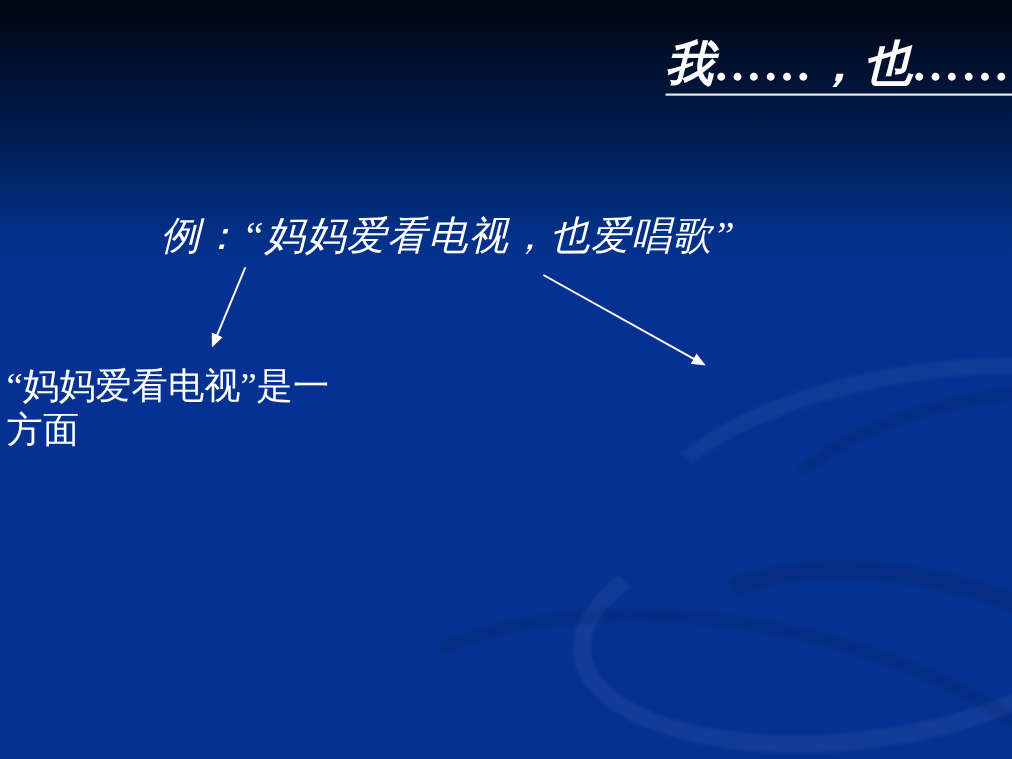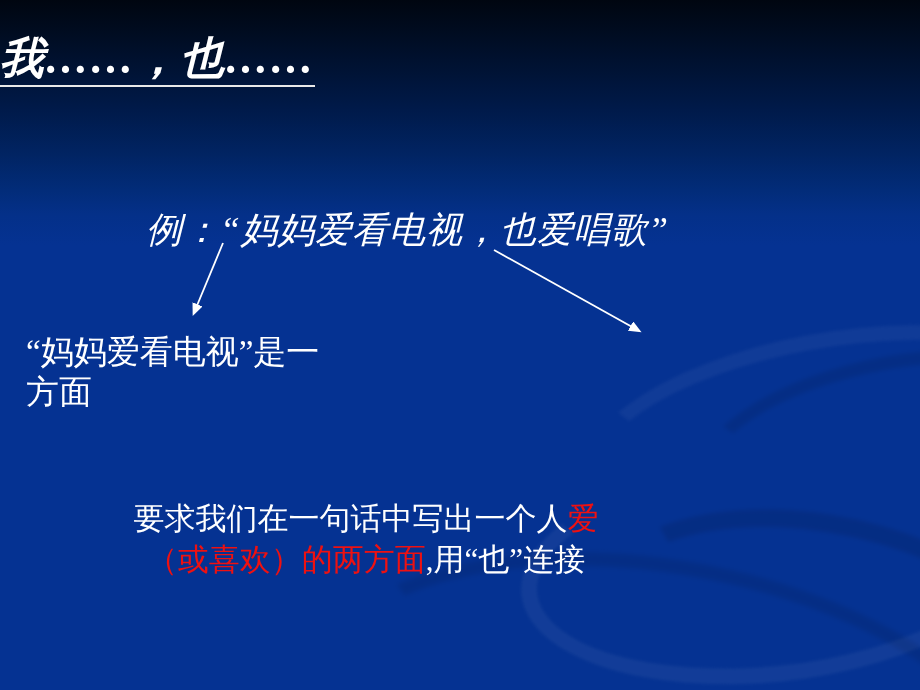--- a/index.html
+++ b/index.html
@@ -89,21 +89,21 @@
     transform: rotate(-10deg);
     filter: blur(2px);
   }
 
   
   #title {
     position: absolute;
     left: 0;
     top: 34px;
     width: 920px;
-    text-align: left;
+    text-align: right;
     color: #ffffff;
     font-size: 44px;
     font-weight: bold;
     font-style: italic;
     letter-spacing: 1px;
     line-height: 1.15;
     white-space: nowrap;
   }
   #title .u {
     border-bottom: 2px solid #e9e9e9;
@@ -113,42 +113,40 @@
   
   #example {
     position: absolute;
     left: 146px;
     top: 190px;
     color: #ffffff;
     font-size: 36px;
     font-style: italic;
     white-space: nowrap;
     letter-spacing: 1px;
-    margin-top: 16px;
   }
 
   
   #arrows {
     position: absolute;
     left: 0; top: 0;
     width: 920px; height: 690px;
   }
 
   
   .branch {
     position: absolute;
     color: #ffffff;
     font-size: 33px;
     line-height: 1.22;
   }
   #branch-left {
     left: 6px;
     top: 332px;
     width: 300px;
-    margin-left: 20px;
   }
   #branch-right {
     left: 494px;
     top: 350px;
     width: 166px;
   }
 
   
   #explain {
     position: absolute;
@@ -186,17 +184,14 @@
         <path d="M0,0 L0,6 L7,3 z" fill="#ffffff"></path>
       </marker>
     </defs>
     <line x1="223" y1="243" x2="196" y2="308" stroke="#ffffff" stroke-width="1.8" marker-end="url(#ah)"></line>
     <line x1="494" y1="250" x2="634" y2="328" stroke="#ffffff" stroke-width="1.8" marker-end="url(#ah)"></line>
   </svg>
 
   <div class="branch" id="branch-left">“妈妈爱看电视”是一方面</div>
 
 
-  <div id="explain">
-    <span>要求我们在一句话中写出一个人</span><span class="red">爱</span><span class="l2"><span class="red">（或喜欢）的两方面</span><span>,用“也”连接</span></span>
-  </div>
 
 </div>
 
 </body></html>

